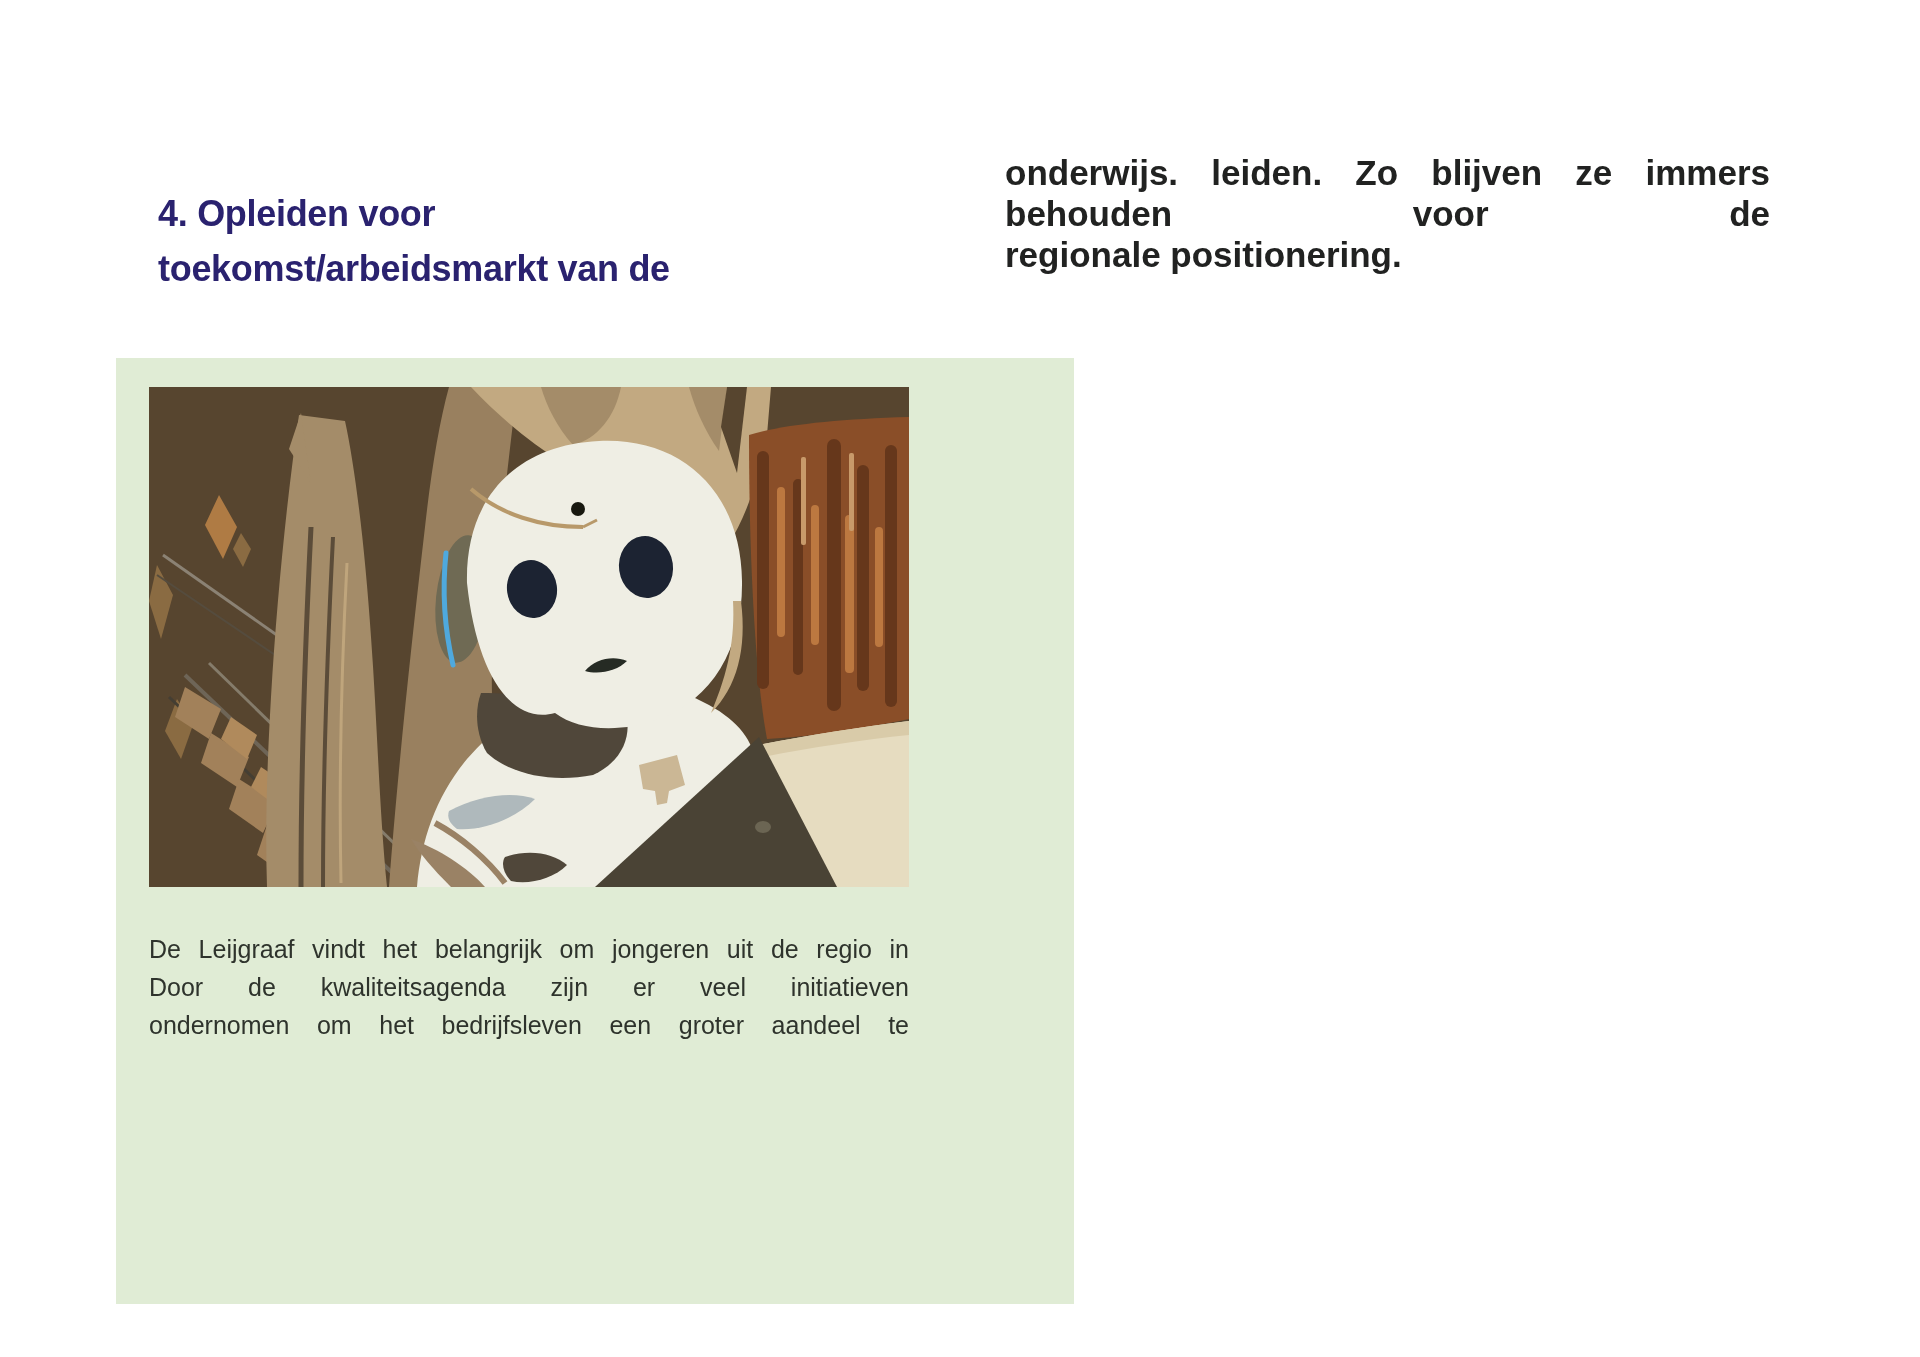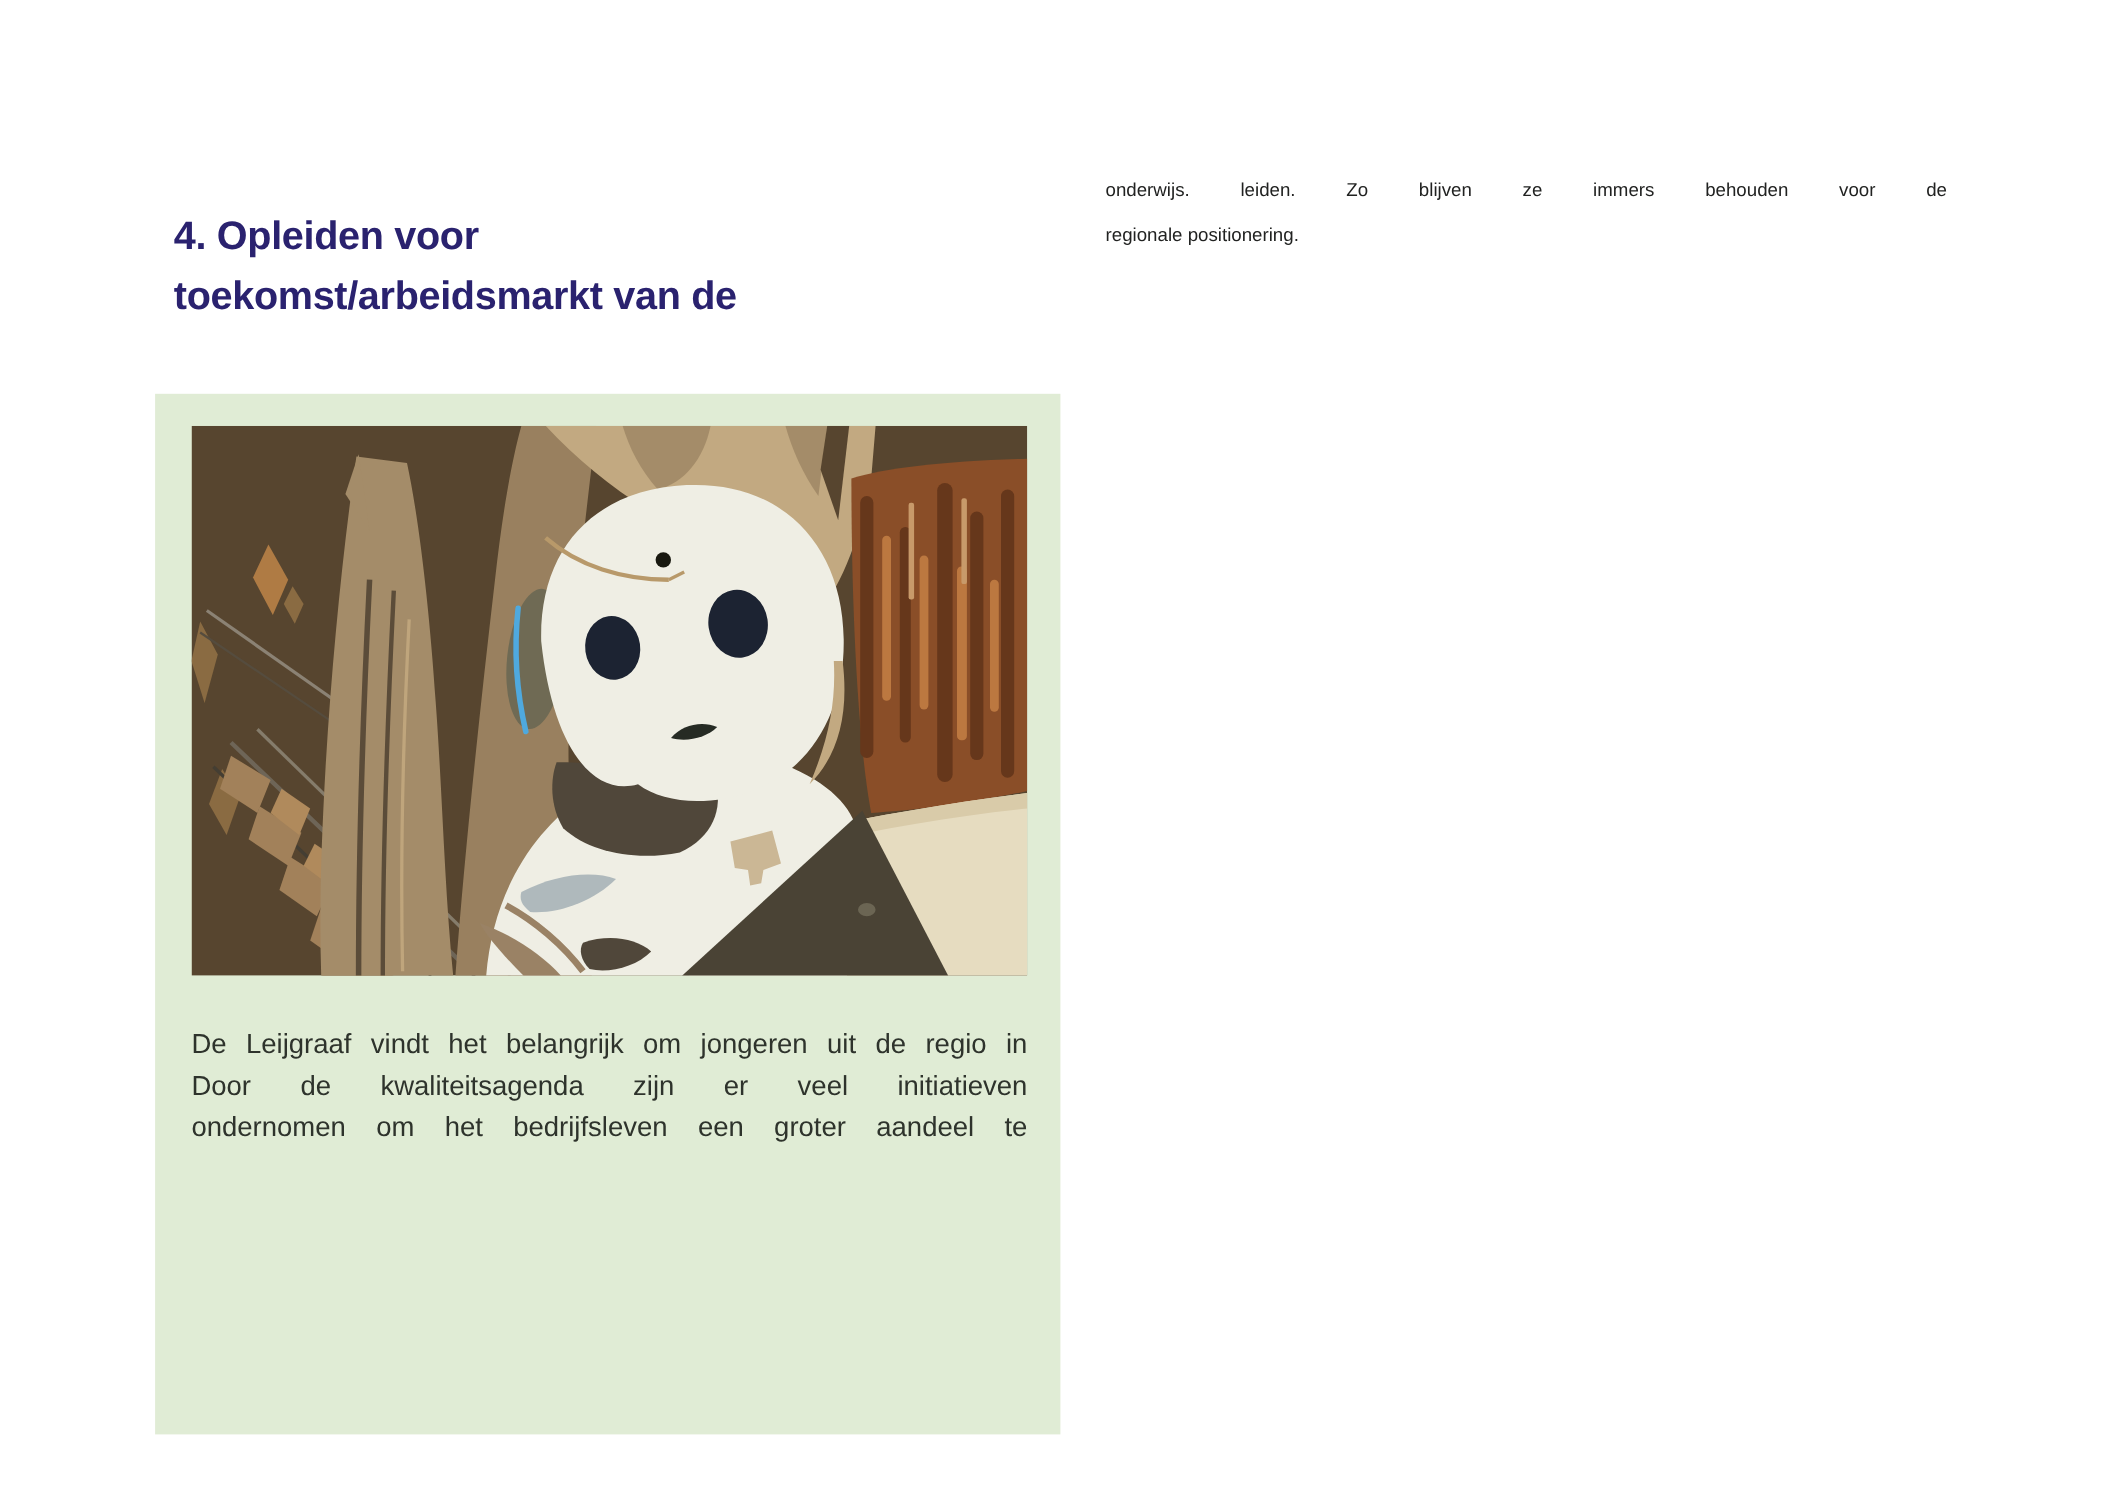--- a/index.html
+++ b/index.html
@@ -23,23 +23,23 @@
     font-size: 36px;
     line-height: 55px;
     font-weight: 800;
     letter-spacing: -0.3px;
   }
   .heading .hline { display: block; white-space: nowrap; }
 
   
   .panel {
     position: absolute;
-    left: 141px;
+    left: 116px;
     top: 358px;
-    width: 823px;
+    width: 958px;
     height: 946px;
     background: var(--panel-bg, #E0ECD5);
   }
   .robot-image {
     position: absolute;
     left: 33px;
     top: 29px;
     width: 760px;
     height: 500px;
     overflow: hidden;
@@ -57,23 +57,23 @@
     font-weight: 400;
   }
 
   
   .continuation {
     position: absolute;
     left: 1005px;
     top: 152px;
     width: 765px;
     color: var(--continuation-text, #212221);
-    font-size: 17px;
+    font-size: 35px;
     line-height: 41px;
-    font-weight: 400;
+    font-weight: 700;
   }
 
   .jline {                 
     display: block;
     text-align: justify;
     text-align-last: justify;
   }
   .nline {                 
     display: block;
     text-align: left;

